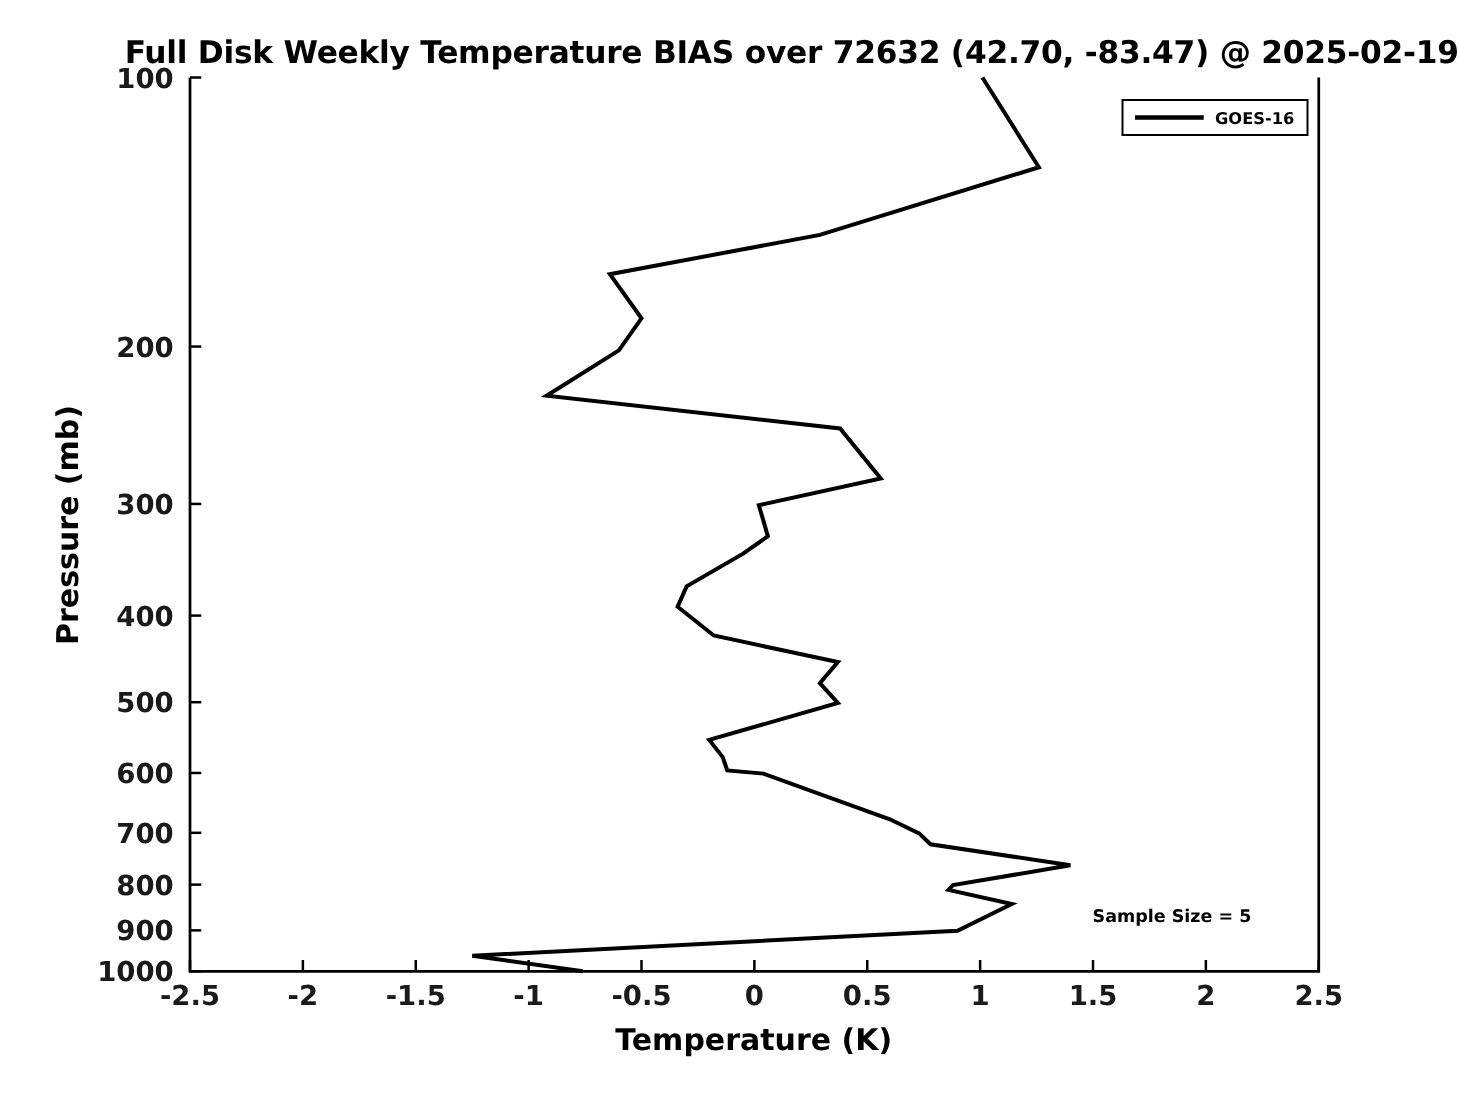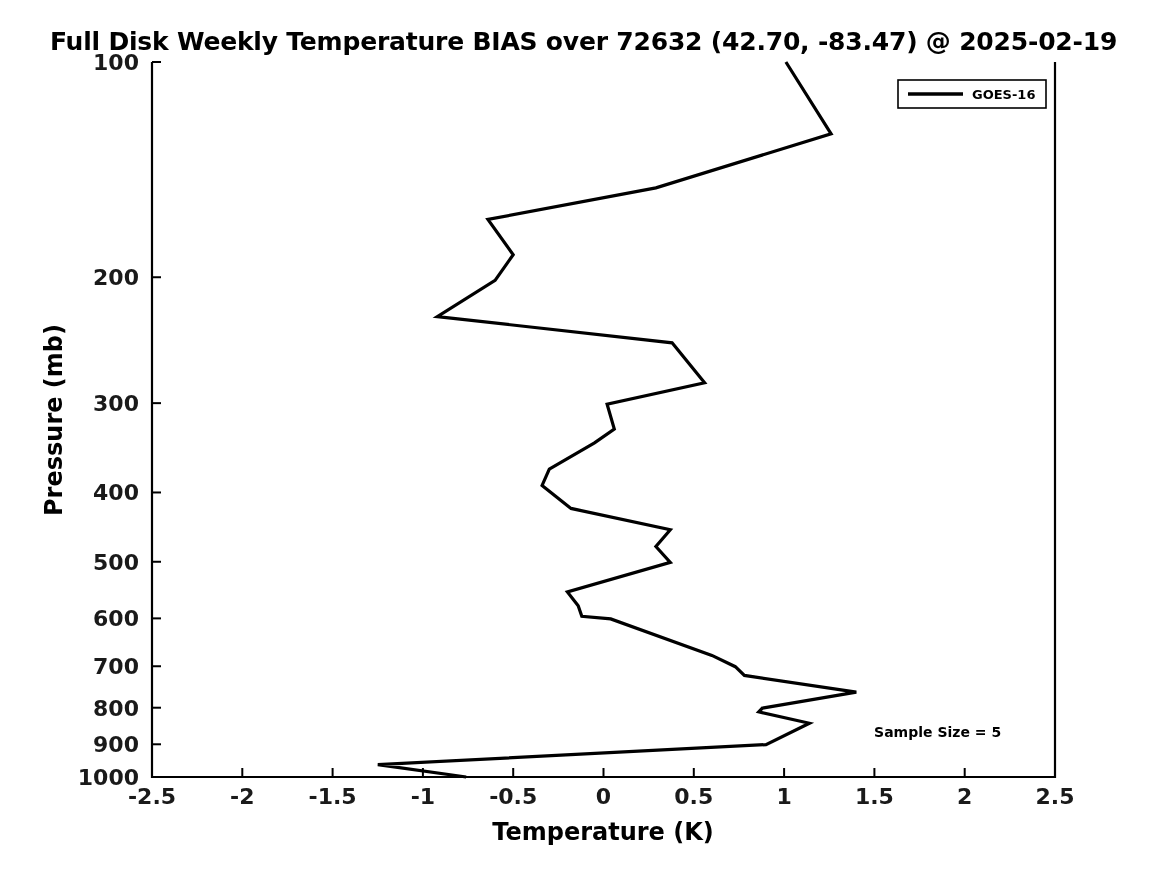--- a/index.html
+++ b/index.html
@@ -17,21 +17,21 @@
     position: relative;
     width: 1167px;
     height: 875px;
     background: #ffffff;
   }
   #chart-title {
     position: absolute;
     left: 0;
     top: 27px;
     width: 1167px;
-    text-align: center;
+    text-align: right;
     font-size: 25px;
     font-weight: bold;
     color: #000000;
     letter-spacing: -0.2px;
     white-space: nowrap;
     font-family: "DejaVu Sans", sans-serif;
   }
   #plot-svg {
     position: absolute;
     left: 0;

